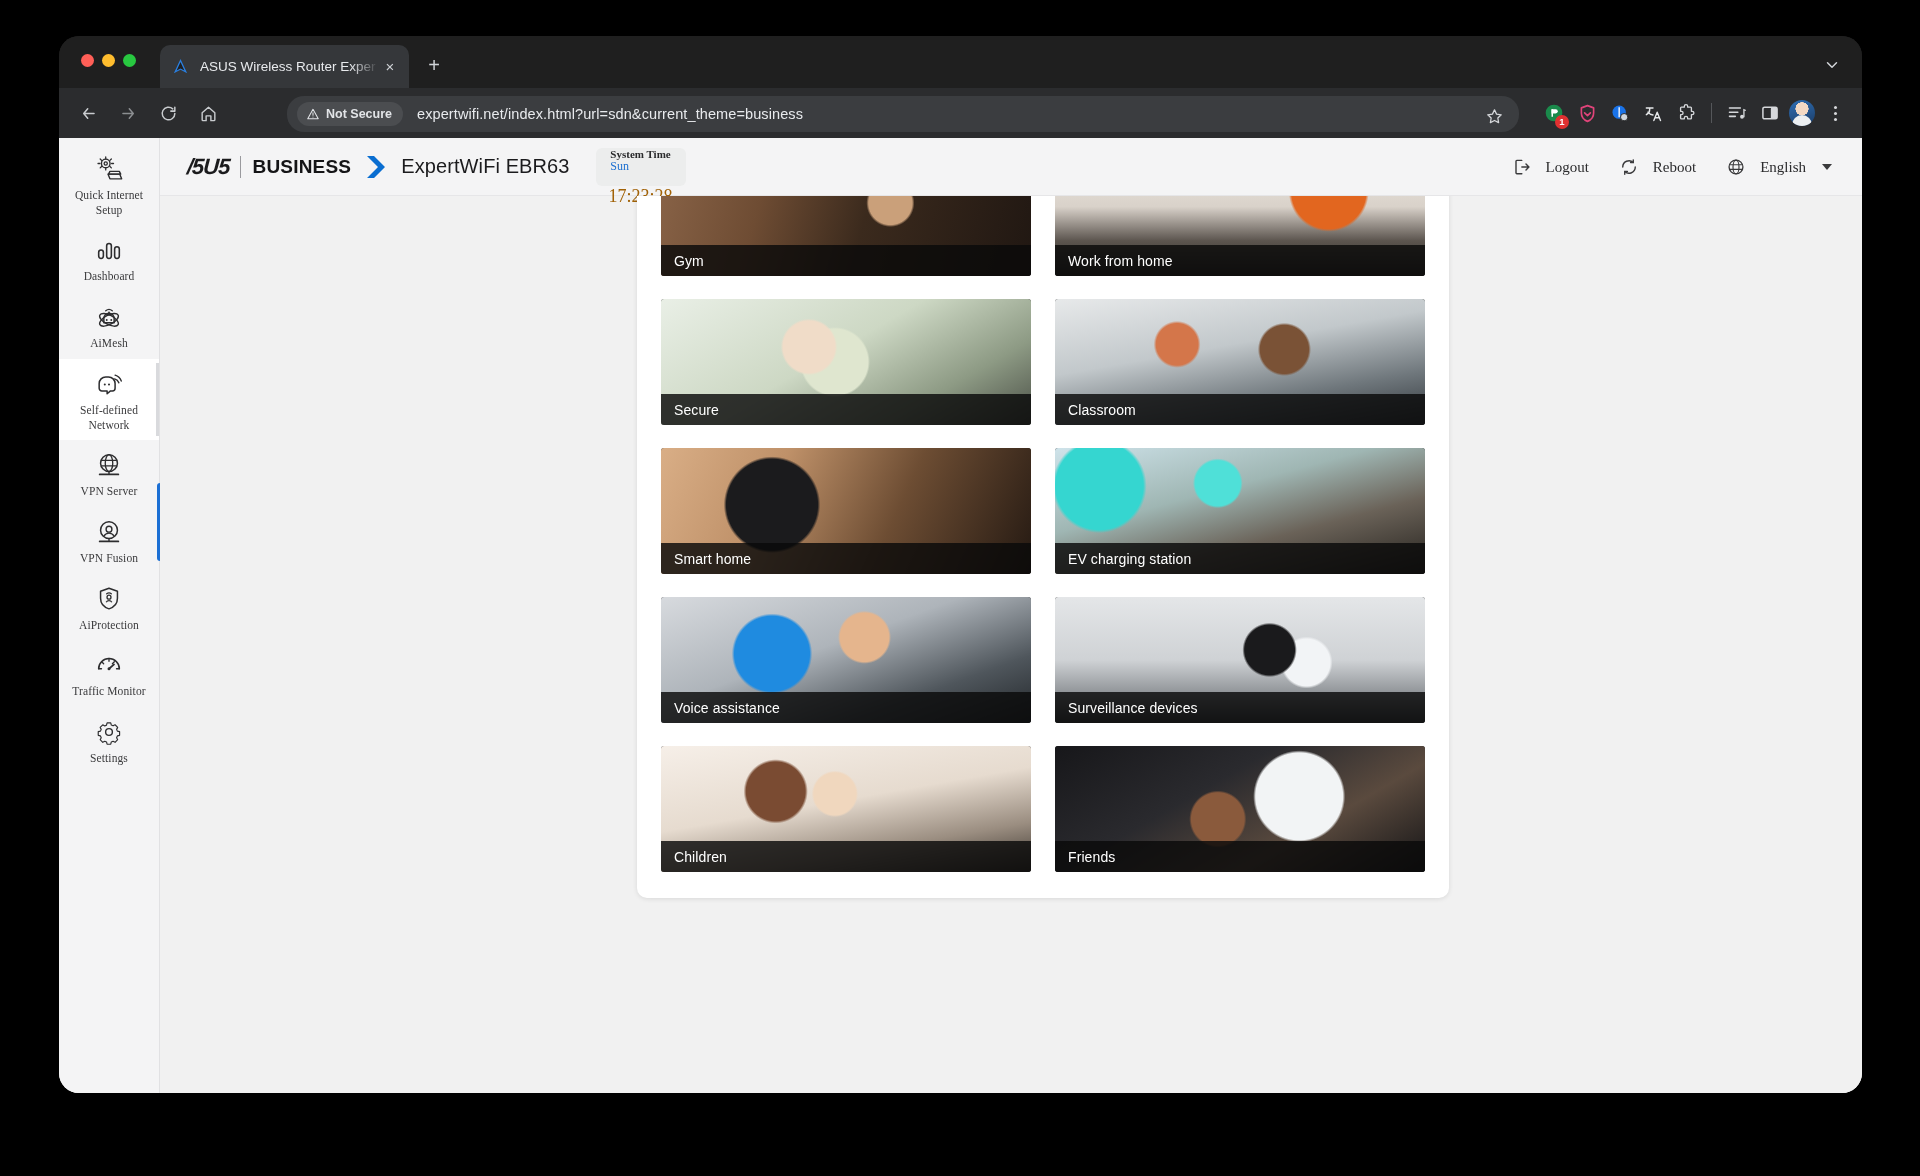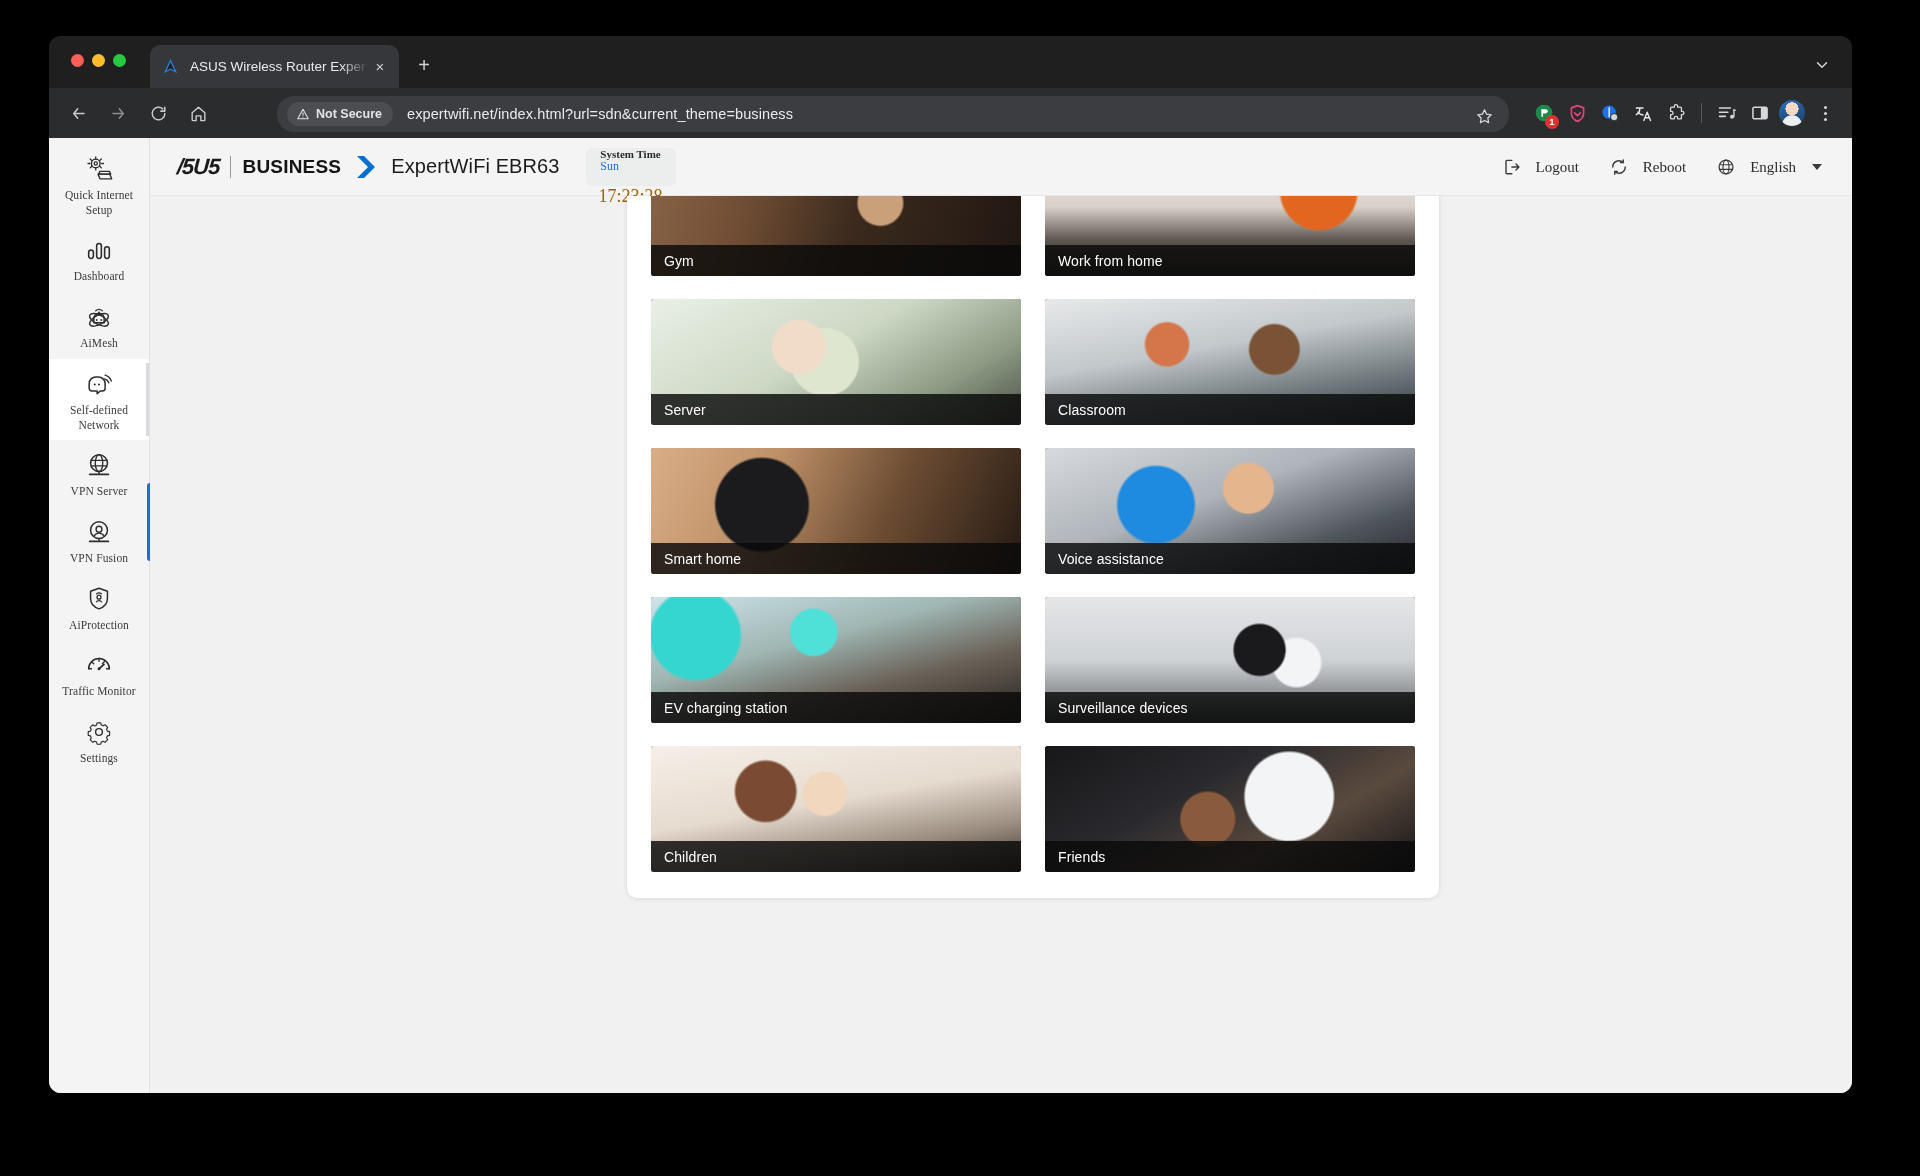--- a/index.html
+++ b/index.html
@@ -6,24 +6,24 @@
   html, body {
     width: 1920px; height: 1176px;
     background: #000;
     font-family: "Liberation Sans", sans-serif;
     overflow: hidden;
   }
 
   
   #browser-window {
     position: absolute;
-    left: 49px; top: 36px;
+    left: 59px; top: 36px;
     width: 1803px; height: 1057px;
     background: #1f1f1f;
-    border-radius: 12px;
+    border-radius: 20px;
     overflow: hidden;
     box-shadow: 0 10px 44px rgba(0,0,0,.55);
   }
 
   
   #tab-strip {
     position: relative;
     height: 52px;
     background: #1f1f1f;
   }
@@ -692,44 +692,44 @@
               <div class="card-label">Gym</div>
             </div>
 
             <div class="net-card">
               <div class="card-art art-wfh"></div>
               <div class="card-label">Work from home</div>
             </div>
 
             <div class="net-card">
               <div class="card-art art-study"></div>
-              <div class="card-label">Server</div>
+              <div class="card-label">Secure</div>
             </div>
 
             <div class="net-card">
               <div class="card-art art-classroom"></div>
               <div class="card-label">Classroom</div>
             </div>
 
             <div class="net-card">
               <div class="card-art art-smarthome"></div>
               <div class="card-label">Smart home</div>
             </div>
 
             <div class="net-card">
+              <div class="card-art art-ev"></div>
+              <div class="card-label">EV charging station</div>
+            </div>
+
+            <div class="net-card">
               <div class="card-art art-voice"></div>
               <div class="card-label">Voice assistance</div>
             </div>
 
             <div class="net-card">
-              <div class="card-art art-ev"></div>
-              <div class="card-label">EV charging station</div>
-            </div>
-
-            <div class="net-card">
               <div class="card-art art-surveil"></div>
               <div class="card-label">Surveillance devices</div>
             </div>
 
             <div class="net-card">
               <div class="card-art art-children"></div>
               <div class="card-label">Children</div>
             </div>
 
             <div class="net-card">

